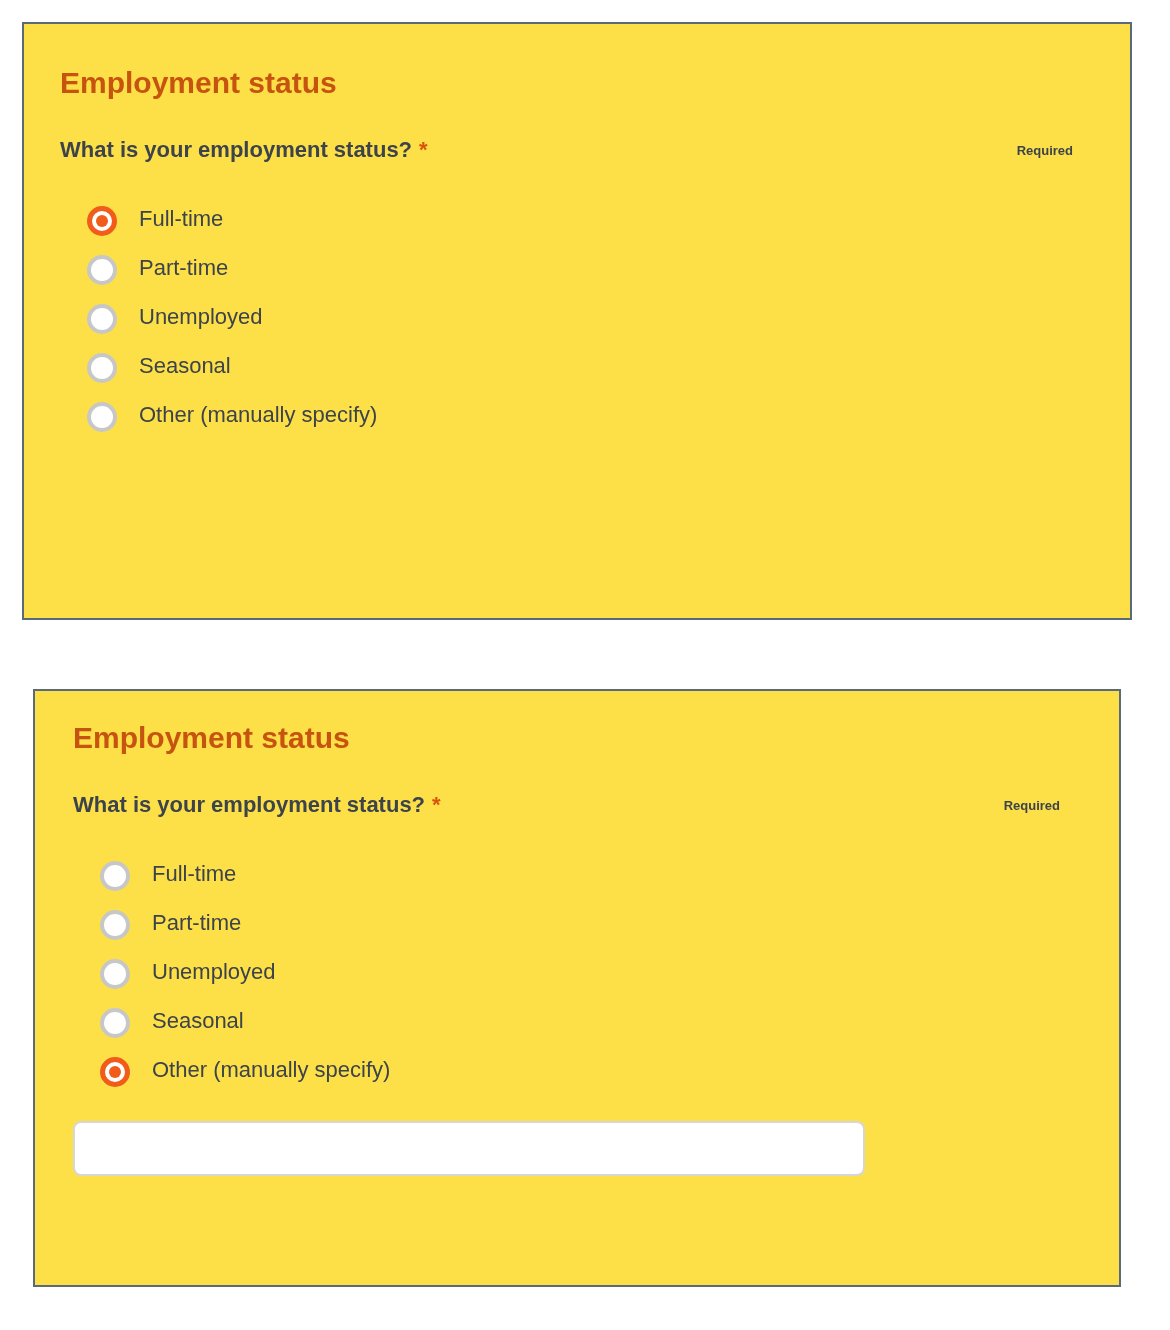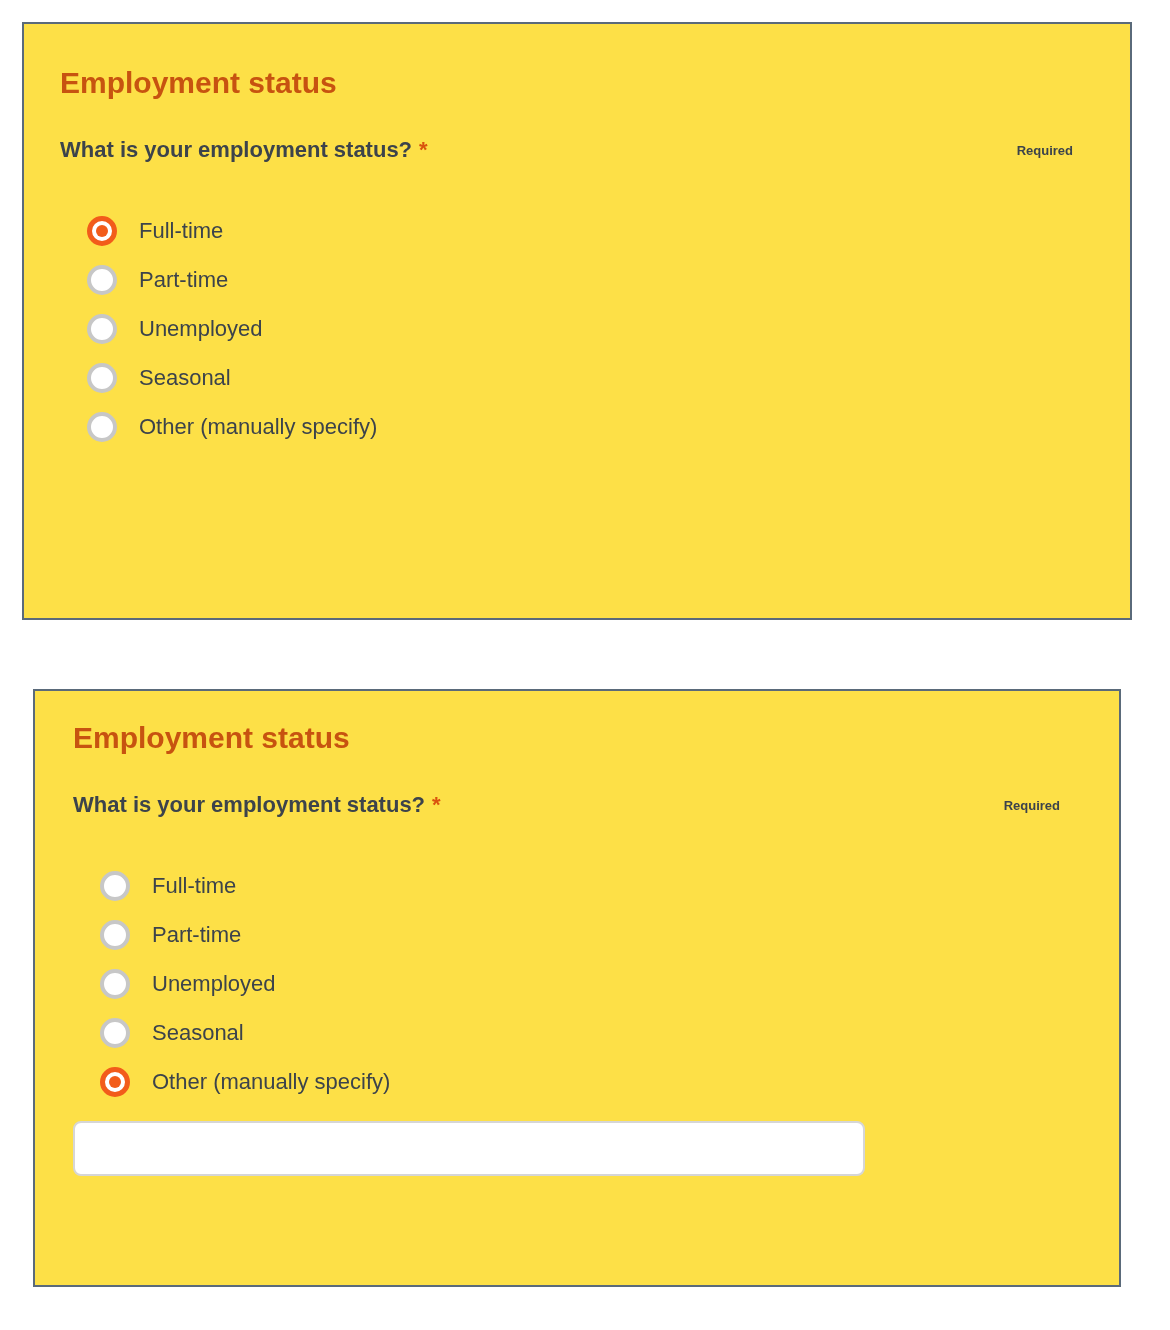--- a/index.html
+++ b/index.html
@@ -58,21 +58,20 @@
     font-size: 13px;
     font-weight: bold;
     color: var(--text-dark, #3c434b);
   }
   .options {
     margin-top: 42px;
     margin-left: 27px;
   }
   .option {
     display: flex;
-    align-items: center;
     height: 49px;
     cursor: pointer;
   }
   .radio {
     width: 30px;
     height: 30px;
     box-sizing: border-box;
     border-radius: 50%;
     border: 4px solid var(--radio-ring, #c7c7c7);
     background: #ffffff;

